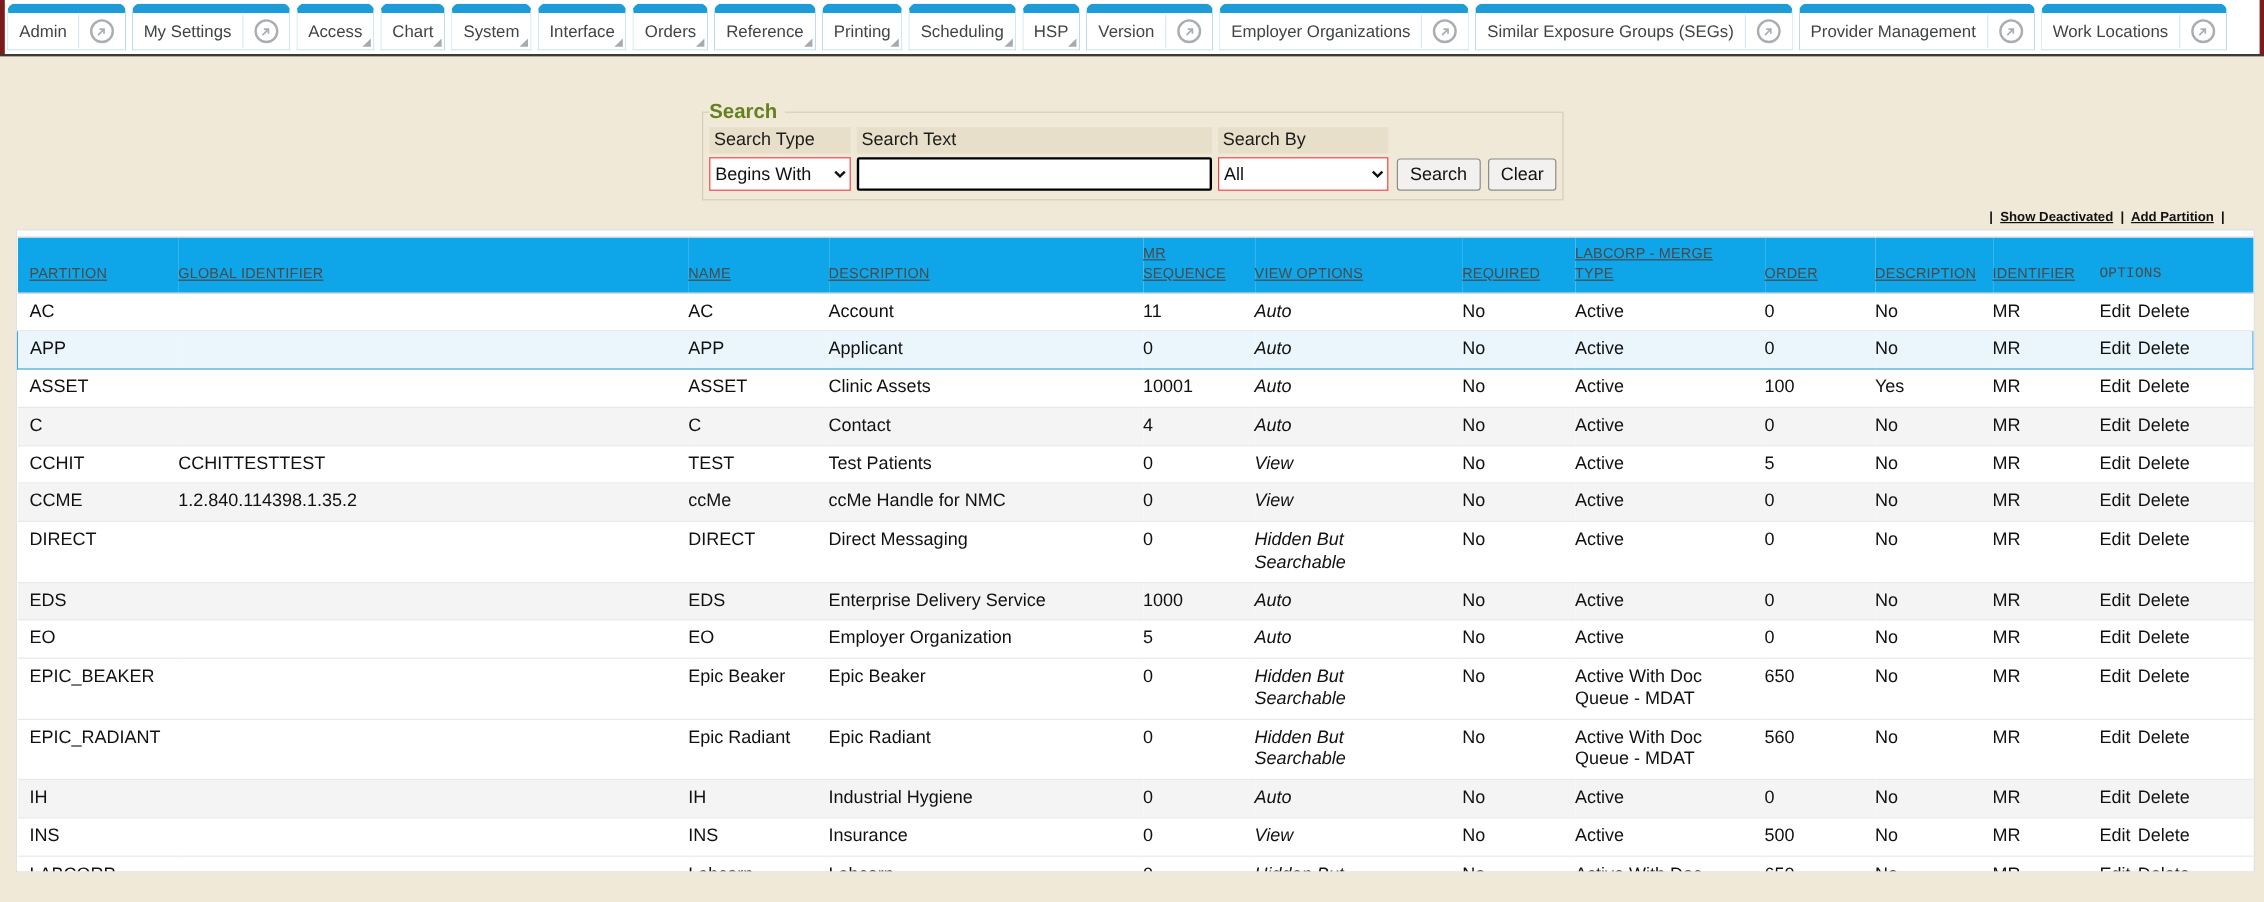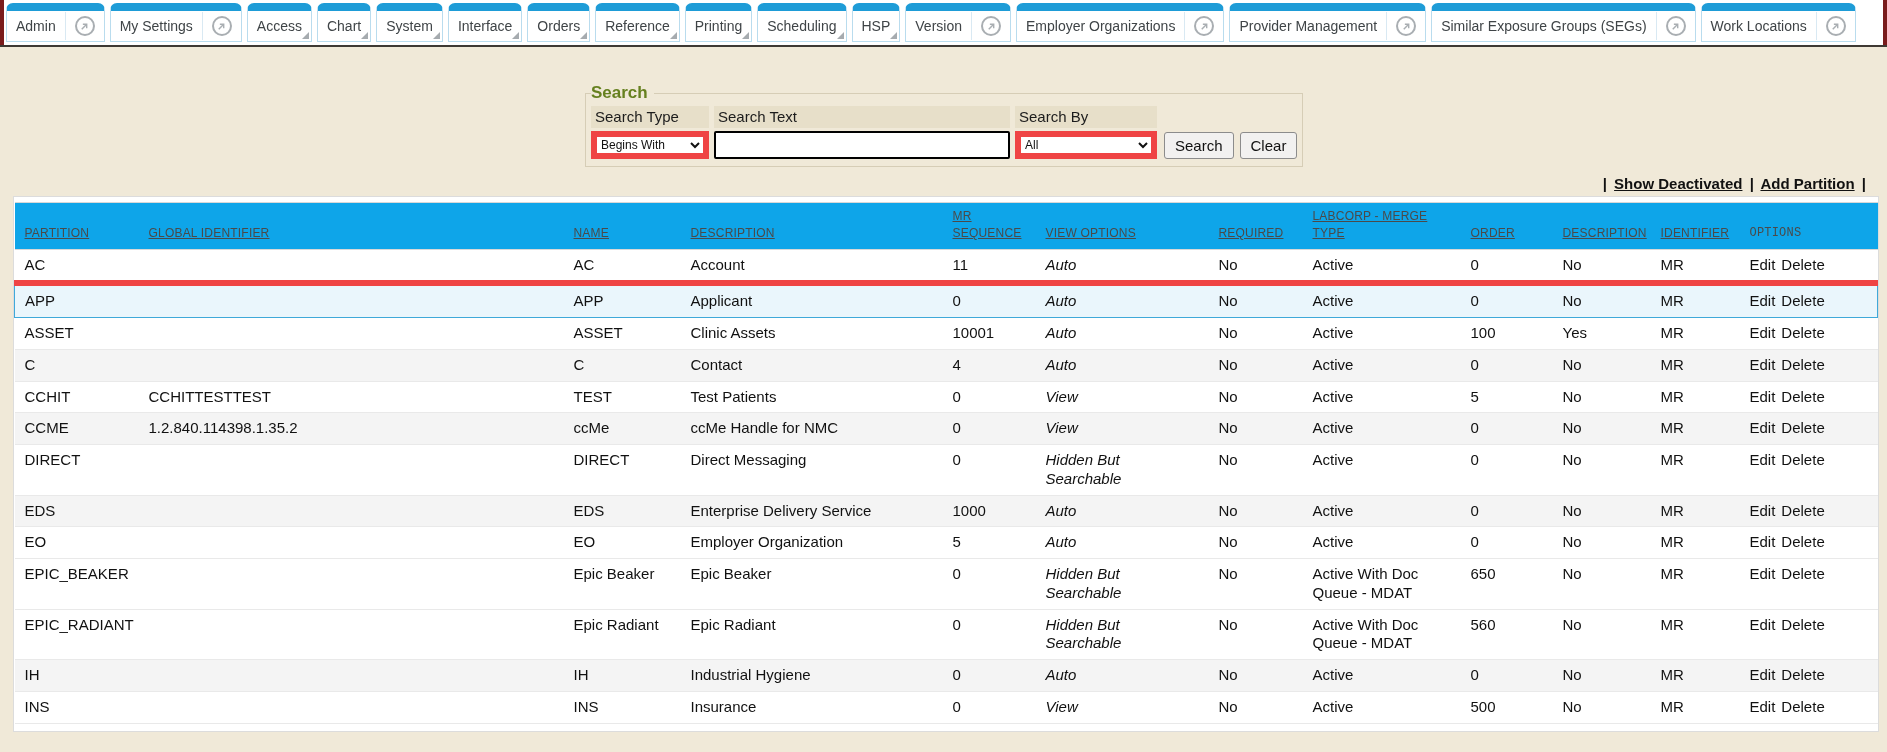--- a/index.html
+++ b/index.html
@@ -55,38 +55,38 @@
   .search-grid {
     display:grid; grid-template-columns:118px 296px 142px auto;
     grid-column-gap:5px; grid-row-gap:3px; align-items:center;
   }
   .search-label {
     background:#E7DFC9; color:#1c1c1c; font-size:15px;
     padding:2px 4px; height:22px; line-height:18px;
   }
   .search-label.empty { background:transparent; }
   select.search-select {
-    font-family:"Liberation Sans",sans-serif; font-size:12px;
-    height:28px; width:100%; border:6px solid #ef4444; background:#fff; color:#111;
+    font-family:"Liberation Sans",sans-serif; font-size:15px;
+    height:28px; width:100%; border:1px solid #ef4444; background:#fff; color:#111;
   }
   input.search-input {
     font-family:"Liberation Sans",sans-serif; font-size:15px;
     height:28px; width:100%; border:2px solid #000; border-radius:2px; padding:0 4px;
   }
   .buttons-cell { display:flex; gap:6px; padding-left:2px; }
   .btn {
     font-family:"Liberation Sans",sans-serif; font-size:15px; color:#111;
     background:#F2F1F0; border:1px solid #8C8C8C; border-radius:3px;
     padding:2px 10px; height:27px; cursor:pointer;
   }
 
   
   .actions-row {
-    margin-top:8px; padding-right:18px; text-align:right;
-    font-size:15px; font-weight:bold; color:#111;
+    margin-top:8px; padding-right:30px; text-align:right;
+    font-size:11px; font-weight:bold; color:#111;
   }
   .actions-row a { color:#111; text-decoration:underline; cursor:pointer; }
   .actions-row .pipe { text-decoration:none; padding:0 3px; }
 
   
   .pm-header {
     display:flex; align-items:center; margin:2px 8px 0 14px;
   }
   .hide-link {
     color:#66801F; font-weight:bold; font-size:13px;
@@ -112,21 +112,21 @@
   .pm-table th .th-plain { text-decoration:none;font-family:Liberation Mono, monospace; }
   .pm-table th:first-child, .pm-table td:first-child { padding-left:10px; }
   .pm-table td {
     font-size:15px; color:#111; vertical-align:top;
     padding:6px 8px 6px 0; line-height:1.25;
     border-bottom:1px solid #E9E9E9; background:#fff;
   }
   tr.striped td { background:#F4F4F4; }
   tr.selected td {
     background:#EAF6FC;
-    border-top:6px solid #ef4444; border-bottom:1px solid #3FA9D9;
+    border-top:1px solid #ef4444; border-bottom:1px solid #3FA9D9;
   }
   tr.selected td:first-child { border-left:1px solid #3FA9D9; }
   tr.selected td:last-child  { border-right:1px solid #3FA9D9; }
   .col-view_options .cell-text { display:inline-block; max-width:108px;font-style:italic; }
   .col-active_merge_type .cell-text { display:inline-block; max-width:132px; }
   .opt-link { cursor:pointer; margin-right:6px; }
 </style>
 </head>
 <body>
 
@@ -204,31 +204,31 @@
         <span class="tab-label">Employer Organizations</span>
         <span class="icon-box">
           <span class="circle-arrow">
             <svg width="11" height="11" viewBox="0 0 10 10">
               <path d="M2.5 7.5 L7 3 M3.5 3 H7 V6.5" stroke="#A9AEB2" stroke-width="1.3" fill="none"></path>
             </svg>
           </span>
         </span>
       </div>
       <div class="tab popout">
+        <span class="tab-label">Similar Exposure Groups (SEGs)</span>
+        <span class="icon-box">
+          <span class="circle-arrow">
+            <svg width="11" height="11" viewBox="0 0 10 10">
+              <path d="M2.5 7.5 L7 3 M3.5 3 H7 V6.5" stroke="#A9AEB2" stroke-width="1.3" fill="none"></path>
+            </svg>
+          </span>
+        </span>
+      </div>
+      <div class="tab popout">
         <span class="tab-label">Provider Management</span>
-        <span class="icon-box">
-          <span class="circle-arrow">
-            <svg width="11" height="11" viewBox="0 0 10 10">
-              <path d="M2.5 7.5 L7 3 M3.5 3 H7 V6.5" stroke="#A9AEB2" stroke-width="1.3" fill="none"></path>
-            </svg>
-          </span>
-        </span>
-      </div>
-      <div class="tab popout">
-        <span class="tab-label">Similar Exposure Groups (SEGs)</span>
         <span class="icon-box">
           <span class="circle-arrow">
             <svg width="11" height="11" viewBox="0 0 10 10">
               <path d="M2.5 7.5 L7 3 M3.5 3 H7 V6.5" stroke="#A9AEB2" stroke-width="1.3" fill="none"></path>
             </svg>
           </span>
         </span>
       </div>
       <div class="tab popout">
         <span class="tab-label">Work Locations</span>

